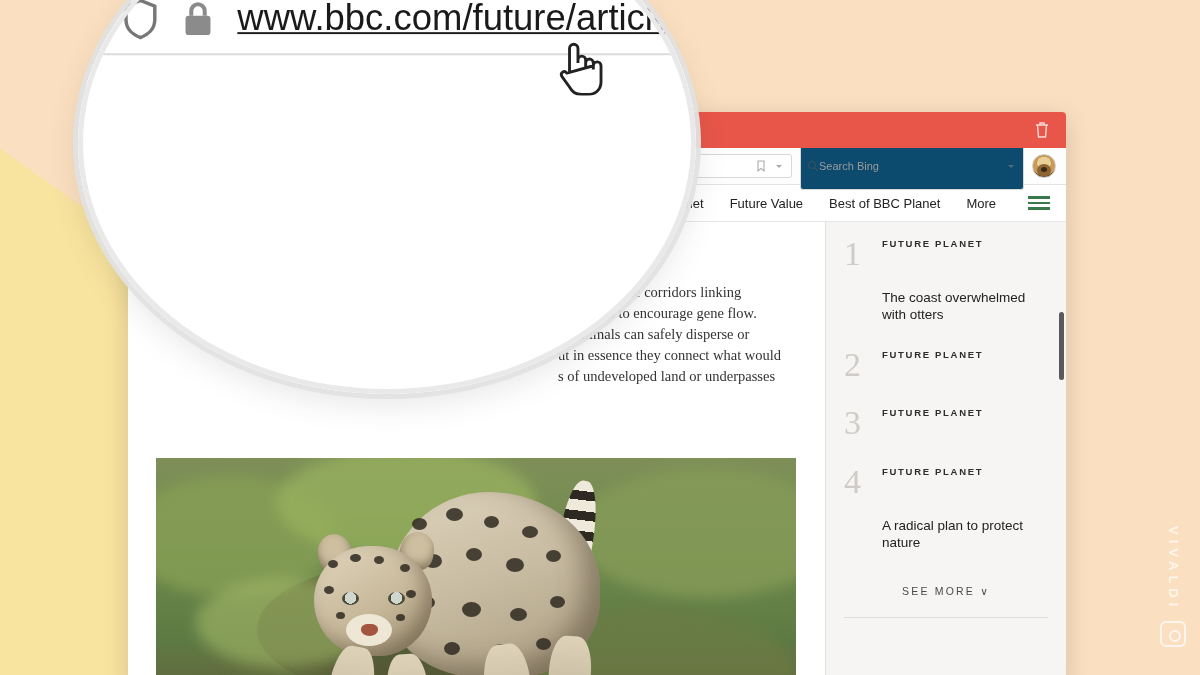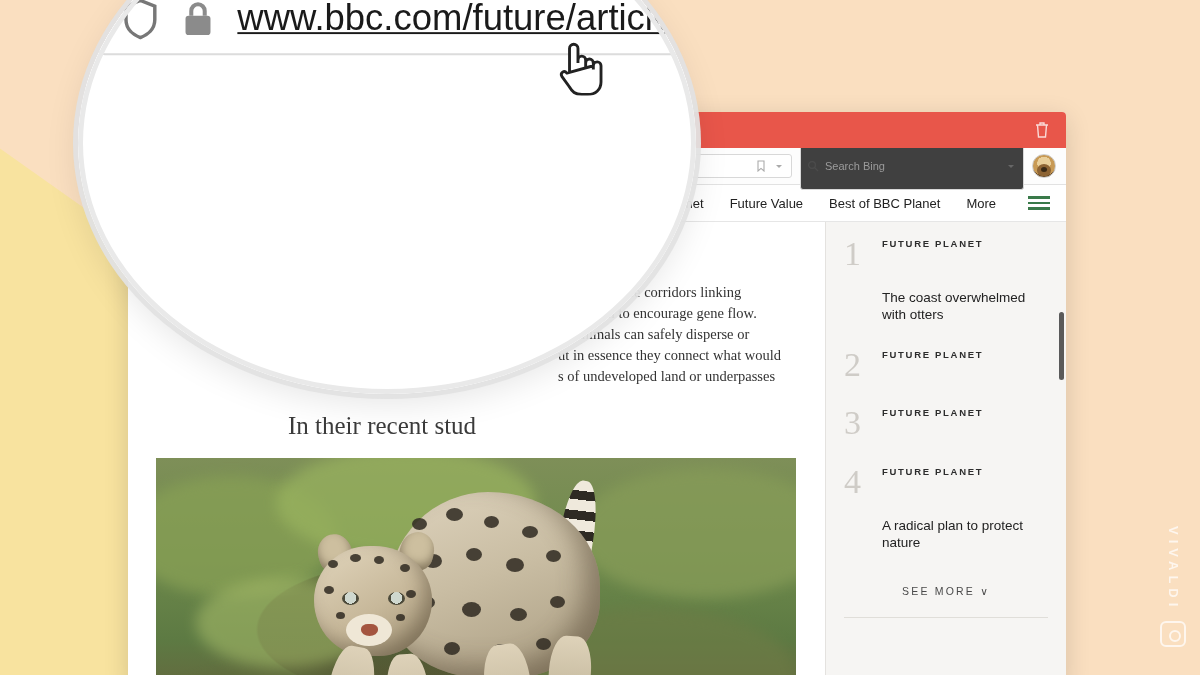--- a/index.html
+++ b/index.html
@@ -56,22 +56,22 @@
     display:flex;align-items:center;padding:0 10px;gap:8px;
   }
   .urlbar{
     flex:1;height:22px;background:#fff;border:1px solid #d8d8d8;border-radius:3px;
     display:flex;align-items:center;padding:0 6px;gap:6px;
     font-size:11px;color:#555;
   }
   .urlbar .u-text{flex:1;color:#666;white-space:nowrap;overflow:hidden;}
   .mini-ico{width:12px;height:12px;flex:none;opacity:.55;}
   .searchbox{
-    width:210px;height:22px;background:#404040;border:1px solid #d8d8d8;border-radius:3px;
-    display:flex;align-items:center;padding:12px 6px;gap:6px;font-size:11px;color:#9b9b9b;
+    width:210px;height:22px;background:#0c4a6e;border:1px solid #d8d8d8;border-radius:3px;
+    display:flex;align-items:center;padding:12px 6px;font-size:11px;color:#9b9b9b;
   }
   .searchbox .s-ph{flex:1;}
   .avatar{
     width:22px;height:22px;border-radius:50%;flex:none;
     background:radial-gradient(circle at 50% 38%, #e9cf9a 0 38%, #c89a55 39% 70%, #6b4a23 71% 100%);
     border:1px solid #cfcfcf;position:relative;overflow:hidden;
   }
   .avatar:before{
     content:"";position:absolute;left:4px;top:9px;width:14px;height:12px;
     background:#8d6434;border-radius:50% 50% 45% 45%;
@@ -284,21 +284,20 @@
           <div>ch animals can safely disperse or</div>
           <div>ut in essence they connect what would</div>
           <div>s of undeveloped land or underpasses</div>
         </div>
 
         <div class="bullet-row">
           <span class="bullet-dot"></span>
           <span class="bullet-text">The albatrosses who</span>
         </div>
 
-        <div class="instudy">In their recent stud</div>
 
         <div class="photo">
           <div class="blob" style="left:-30px;top:18px;width:210px;height:120px;background:#88a055;opacity:.75;"></div>
           <div class="blob" style="left:120px;top:-10px;width:260px;height:110px;background:#9ab45f;opacity:.7;"></div>
           <div class="blob" style="left:420px;top:10px;width:260px;height:130px;background:#879c58;opacity:.75;"></div>
           <div class="blob" style="left:340px;top:150px;width:300px;height:130px;background:#6f7c46;opacity:.6;"></div>
           <div class="blob" style="left:-20px;top:210px;width:300px;height:140px;background:#5e6b3c;opacity:.7;"></div>
 
           <div class="blob" style="left:40px;top:120px;width:180px;height:90px;background:#a8bd6a;opacity:.55;"></div>
 

